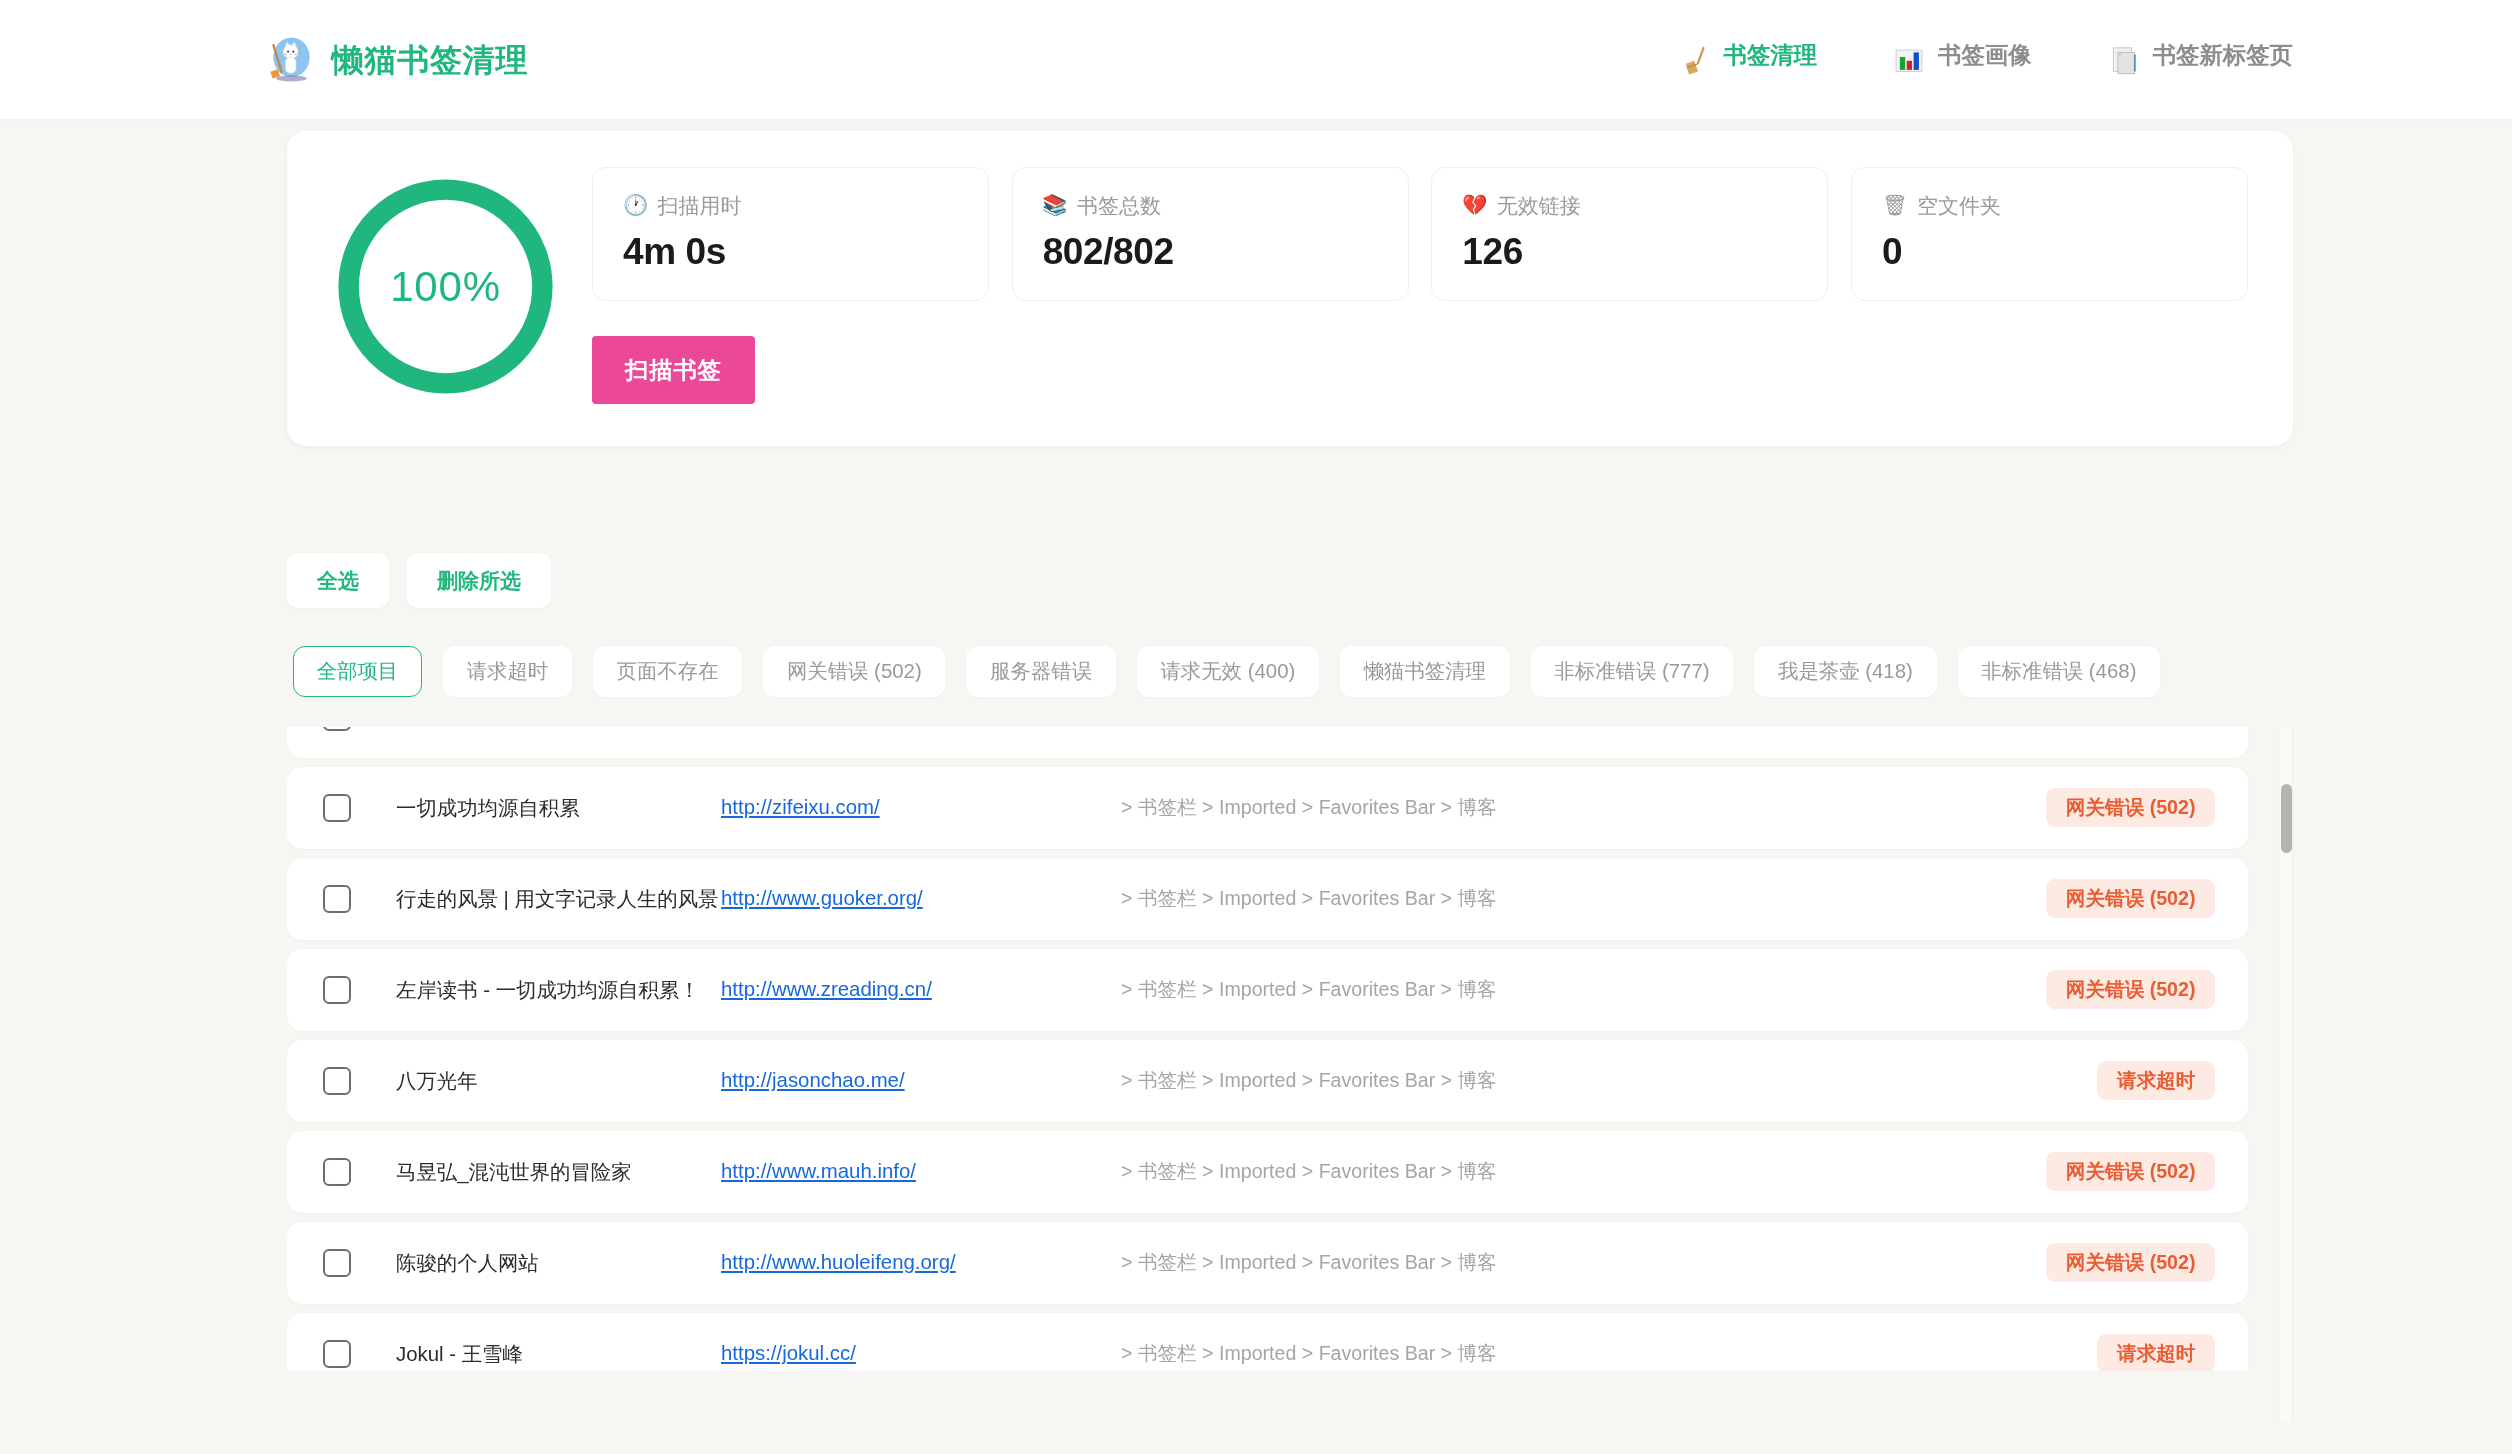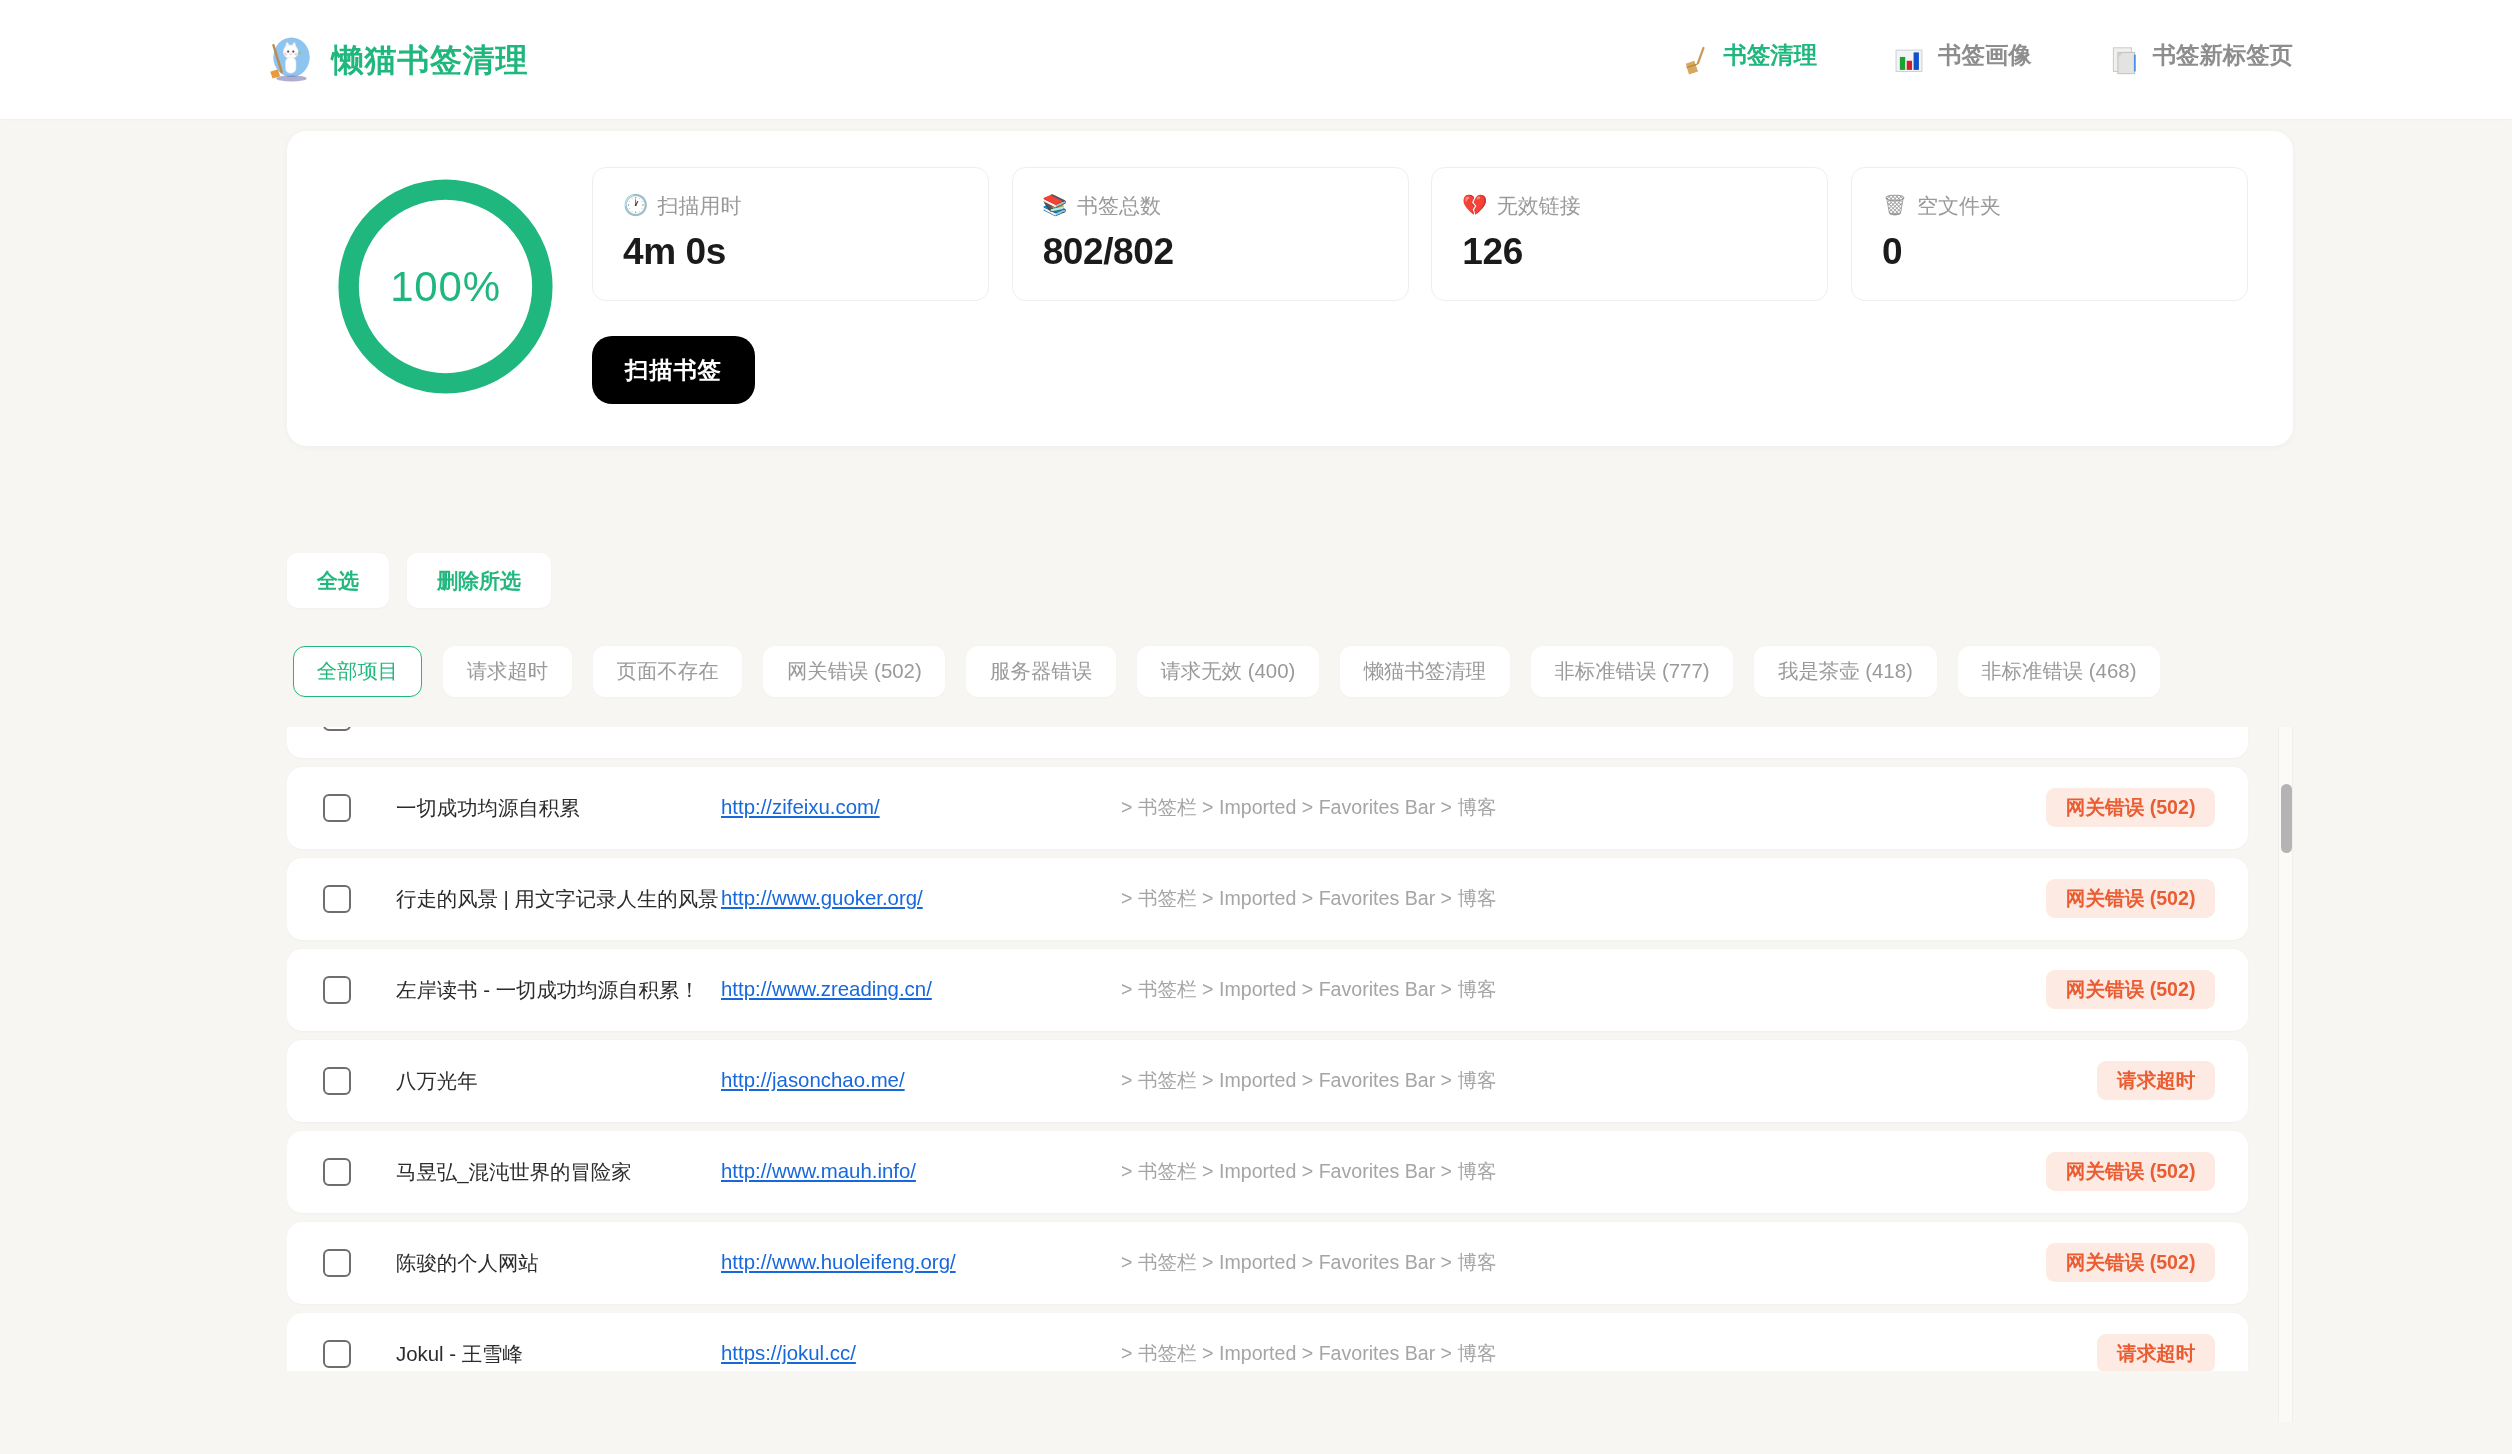--- a/index.html
+++ b/index.html
@@ -153,24 +153,24 @@
   .stat-value {
     font-size: 37px;
     font-weight: 700;
     color: #1b1b1b;
     line-height: 1;
     letter-spacing: -0.4px;
   }
 
   .scan-btn {
     margin-top: 35px;
-    background: #000000;
+    background: #ec4899;
     color: #ffffff;
     border: none;
-    border-radius: 20px;
+    border-radius: 4px;
     font-size: 23.4px;
     font-weight: 700;
     padding: 18px 33px;
     cursor: pointer;
     font-family: inherit;
     letter-spacing: 0.8px;
   }
 
   
   .action-row {

